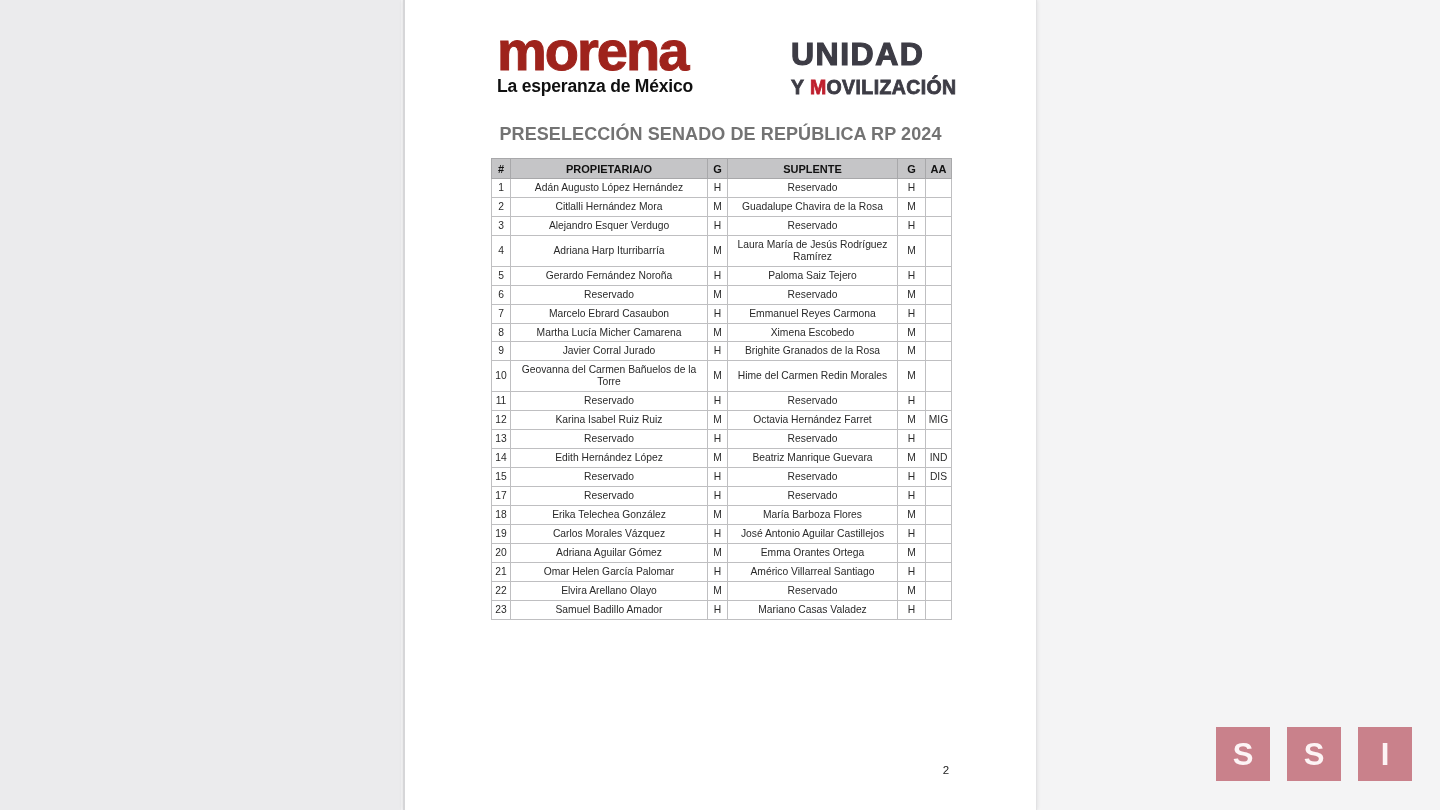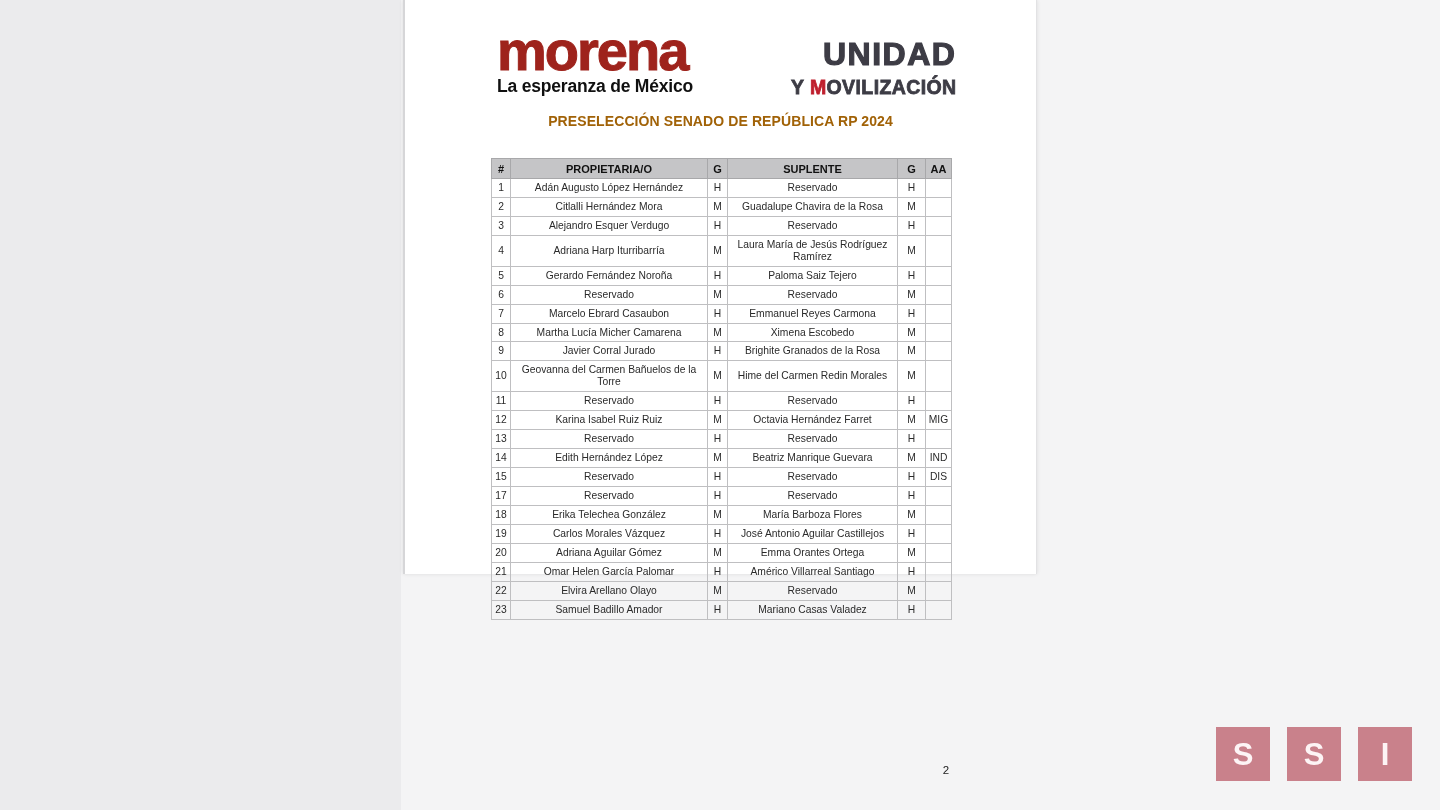--- a/index.html
+++ b/index.html
@@ -2,47 +2,47 @@
 <html style="--morena-red: #9e231c; --unidad-dark: #3d3c45; --accent-red: #bf1f2d; --thead-bg: #c5c5c7; --wm-color: #c9818b;"><head>
 <meta charset="utf-8">
 <style>
   * { margin:0; padding:0; box-sizing:border-box; }
   html,body { width:1440px; height:810px; overflow:hidden; }
   body { background:#f4f4f5; font-family:"Liberation Sans", sans-serif; position:relative; }
 
   .bg-left { position:absolute; left:0; top:0; width:401px; height:810px; background:#ebebed; }
 
   .doc-page {
-    position:absolute; left:403px; top:0; width:634px; height:574px;
+    position:absolute; left:403px; top:0; width:634px; height:810px;
     background:#ffffff;
     border-left:2px solid #d6d6d8; border-right:1px solid #e2e2e4;
     box-shadow:0 0 4px rgba(0,0,0,0.10);
   }
 
   
   .morena-logo { position:absolute; left:92px; top:28px; }
   .morena-word {
     font-weight:bold; font-size:56px; line-height:0.82; letter-spacing:-2px;
     color:var(--morena-red); -webkit-text-stroke:1px var(--morena-red);
   }
   .morena-tagline { font-weight:bold; font-size:17.5px; color:#101010; margin-top:2px; letter-spacing:-0.2px; }
 
   .unidad-logo { position:absolute; left:386px; top:38px; color:var(--unidad-dark); }
   .unidad-line1 {
-    font-weight:bold; font-size:32px; line-height:1.0; letter-spacing:1.5px;margin-left:32px;
+    font-weight:bold; font-size:32px; line-height:1.0; letter-spacing:1.5px;
     -webkit-text-stroke:1.2px var(--unidad-dark);
   }
   .unidad-line2 { font-weight:bold; font-size:19.5px; line-height:1.0; margin-top:8px; letter-spacing:0.4px;
     -webkit-text-stroke:0.8px var(--unidad-dark); }
   .unidad-line2 .accent { color:var(--accent-red); -webkit-text-stroke:0.8px var(--accent-red); }
 
   
   .doc-title {
-    position:absolute; left:0; top:113px; width:100%;
-    text-align:center; font-weight:bold; font-size:14px; color:#a16207; letter-spacing:0.1px;
+    position:absolute; left:0; top:124px; width:100%;
+    text-align:center; font-weight:bold; font-size:18px; color:#737373; letter-spacing:0.1px;
   }
 
   
   .tbl-wrap { position:absolute; left:86px; top:158px; }
   table { border-collapse:collapse; table-layout:fixed; width:460px; }
   col.c-num { width:19px; } col.c-prop { width:197px; } col.c-g1 { width:20px; }
   col.c-sup { width:170px; } col.c-g2 { width:28px; } col.c-aa { width:26px; }
   th {
     background:var(--thead-bg); border:1px solid #a8a8aa;
     font-size:11px; font-weight:bold; color:#111; padding:3.5px 1px; text-align:center;

